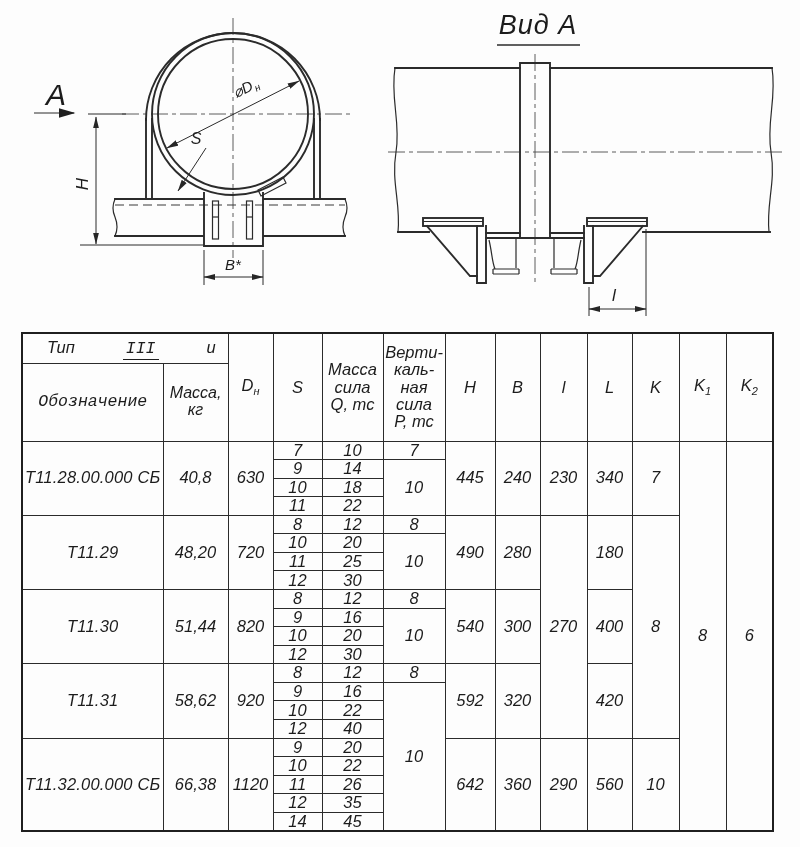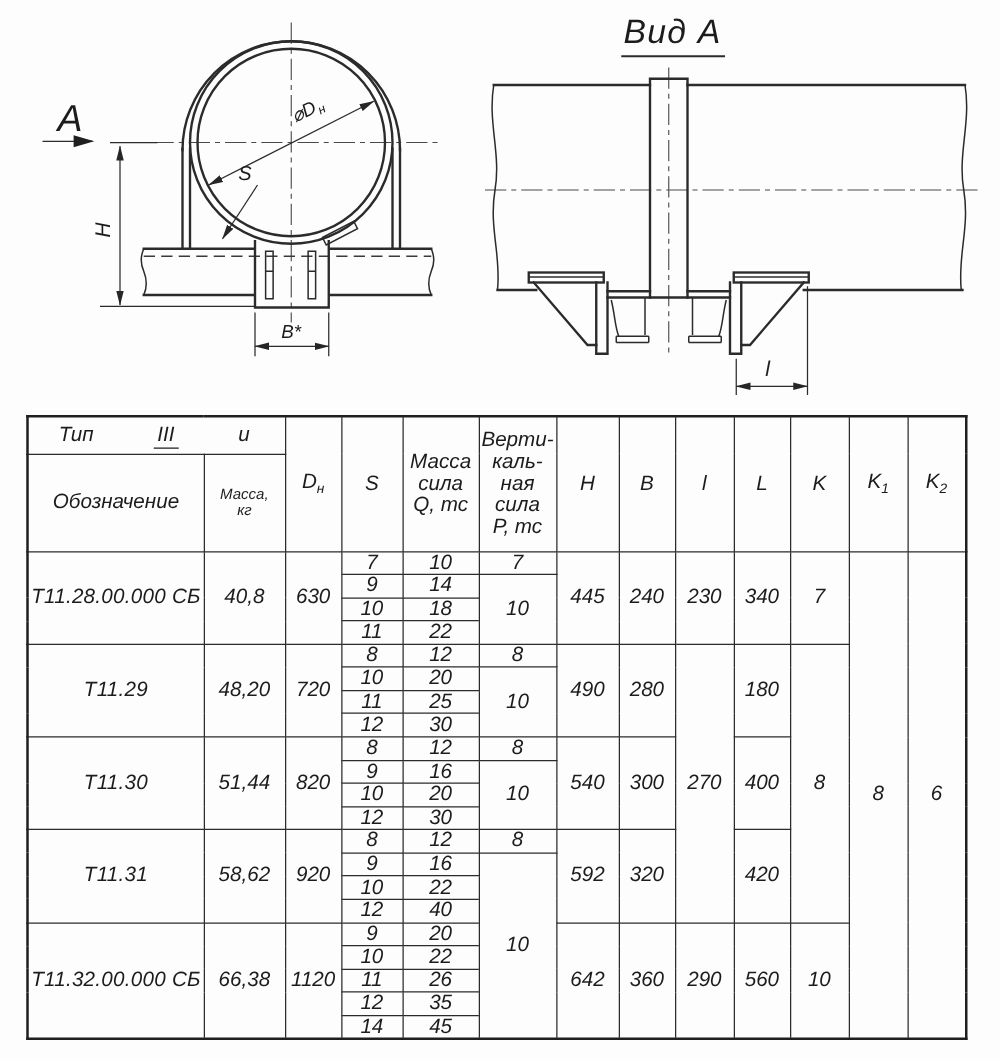--- a/index.html
+++ b/index.html
@@ -28,25 +28,25 @@
     text-align:center;vertical-align:middle;
     font-style:italic;font-size:16.5px;
     padding:0;overflow:hidden;color:#1c1c1c;
     line-height:1.05;
   }
   tr.h1{height:30px;}
   tr.h2{height:78px;}
   tr.d{height:18.57px;}
   td.des{text-align:left;padding-left:9px;font-size:16px;letter-spacing:0.2px;}
   td.ml{white-space:pre-line;font-size:13.5px;line-height:1.14;margin-top:16px;}
-  td.hdr{font-size:16px;}
+  td.hdr{font-size:16px;font-family:Liberation Mono, monospace;}
   td.letter{font-size:17px;}
   .type-cell{font-size:16px;}
   .type-cell .seg{margin:0 24px;}
-  .type-cell .u{border-bottom:1.4px solid #1c1c1c;padding:0 3px 1px 3px;}
+  .type-cell .u{border-bottom:1.4px solid #1c1c1c;padding:0 3px 1px 3px;font-family:Liberation Mono, monospace;}
   sub.small{font-size:11px;font-style:italic;}
 </style>
 </head>
 <body>
 
 <svg class="draw" width="800" height="332" viewBox="0 0 800 332">
   <defs>
     <marker id="ar" viewBox="0 0 10 6" refX="9.5" refY="3" markerWidth="12" markerHeight="7.2" orient="auto-start-reverse">
       <path d="M0,0.5 L10,3 L0,5.5 Z" fill="#262626"></path>
     </marker>
@@ -199,21 +199,21 @@
     <td rowspan="2" class="letter">H</td>
     <td rowspan="2" class="letter">B</td>
     <td rowspan="2" class="letter">l</td>
     <td rowspan="2" class="letter">L</td>
     <td rowspan="2" class="letter">K</td>
     <td rowspan="2" class="letter"><span>K</span><sub class="small">1</sub></td>
     <td rowspan="2" class="letter"><span>K</span><sub class="small">2</sub></td>
   </tr>
   <tr class="h2">
     <td class="hdr">Обозначение</td>
-    <td class="ml" style="font-size:12px">Масса,
+    <td class="ml" style="font-size:16px">Масса,
 кг</td>
   </tr>
 
   <tr class="d">
     <td rowspan="4" class="des">Т11.28.00.000 СБ</td>
     <td rowspan="4">40,8</td>
     <td rowspan="4">630</td>
     <td>7</td>
     <td>10</td>
     <td>7</td>

